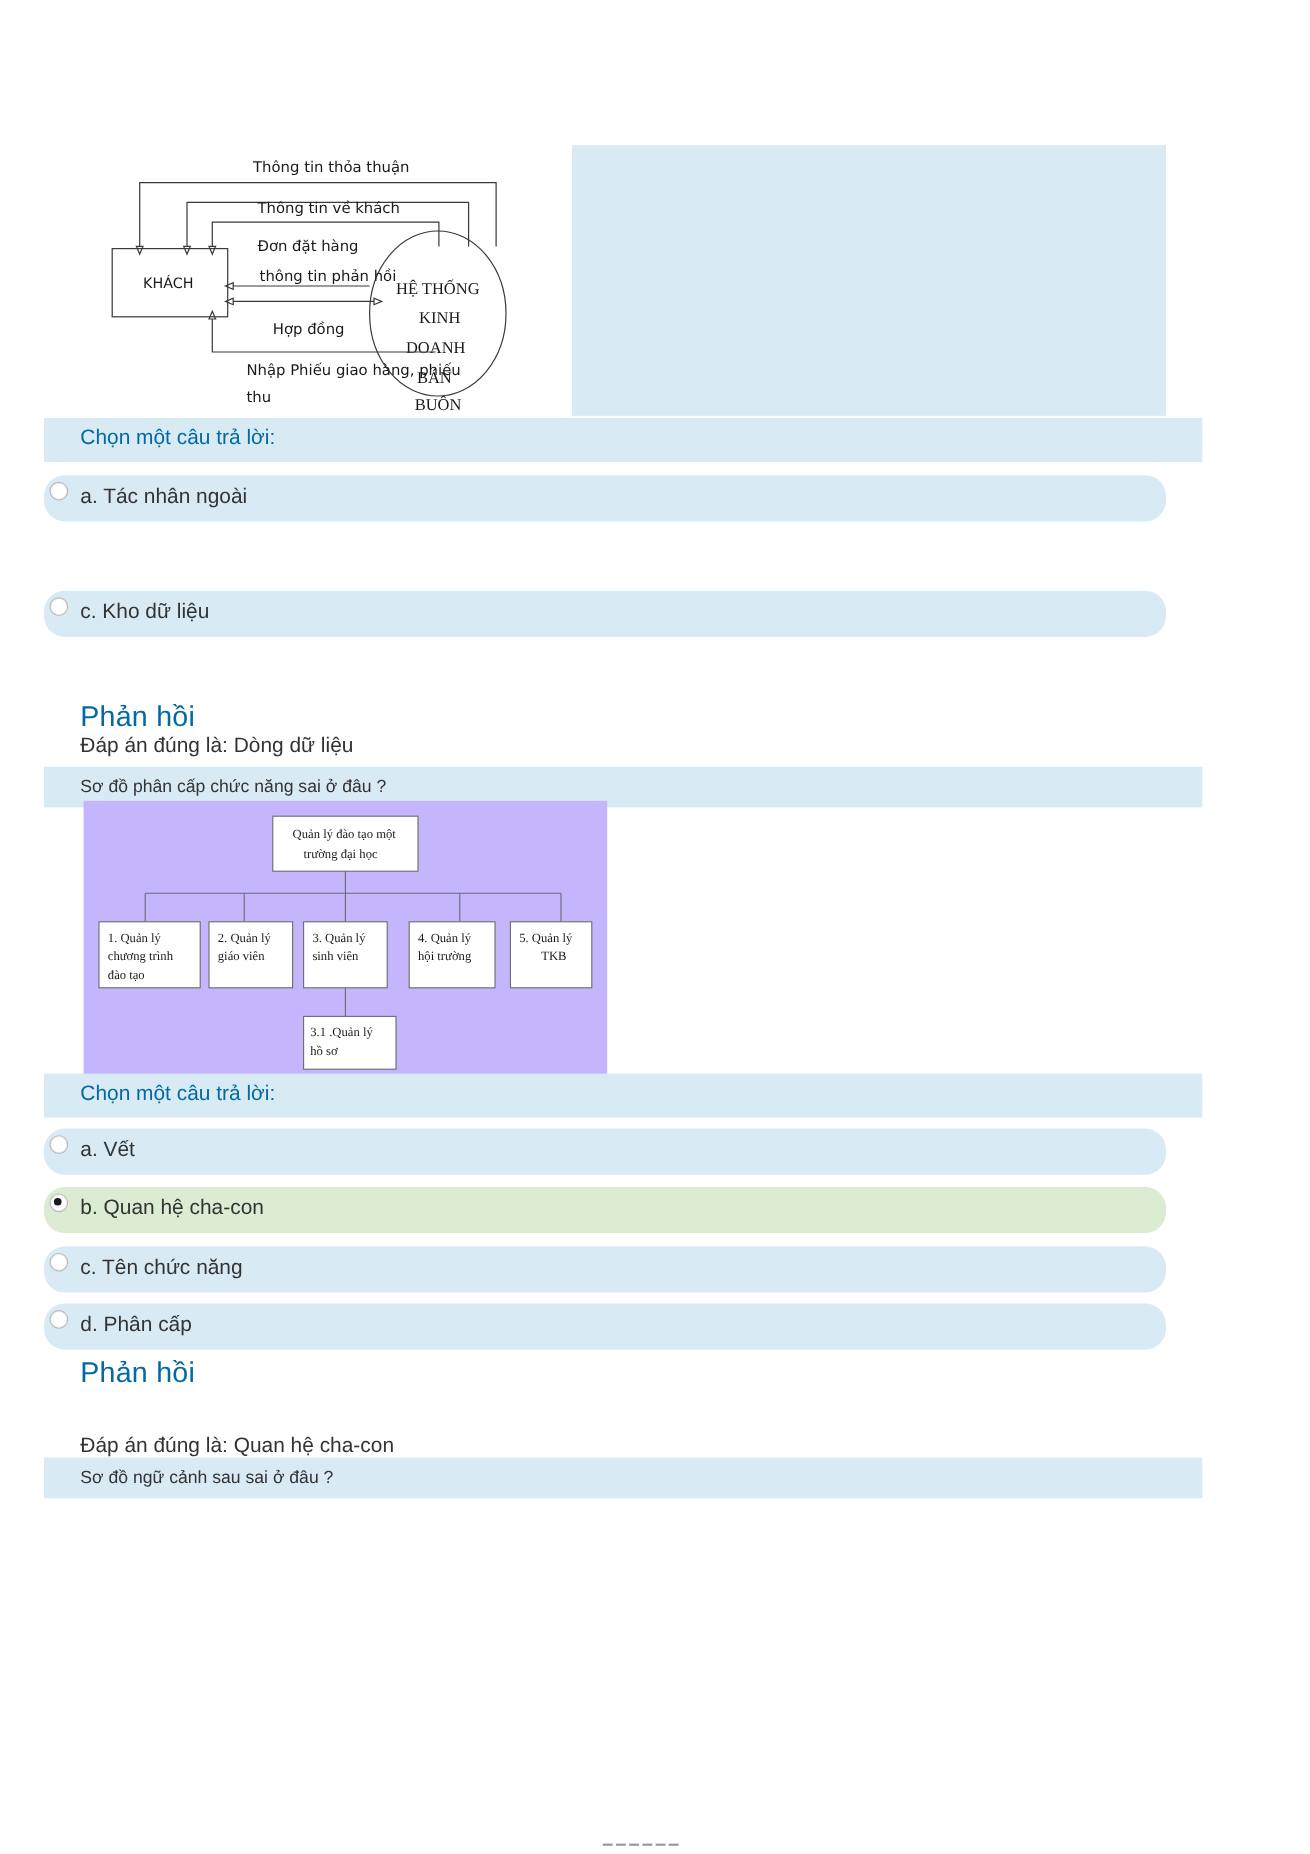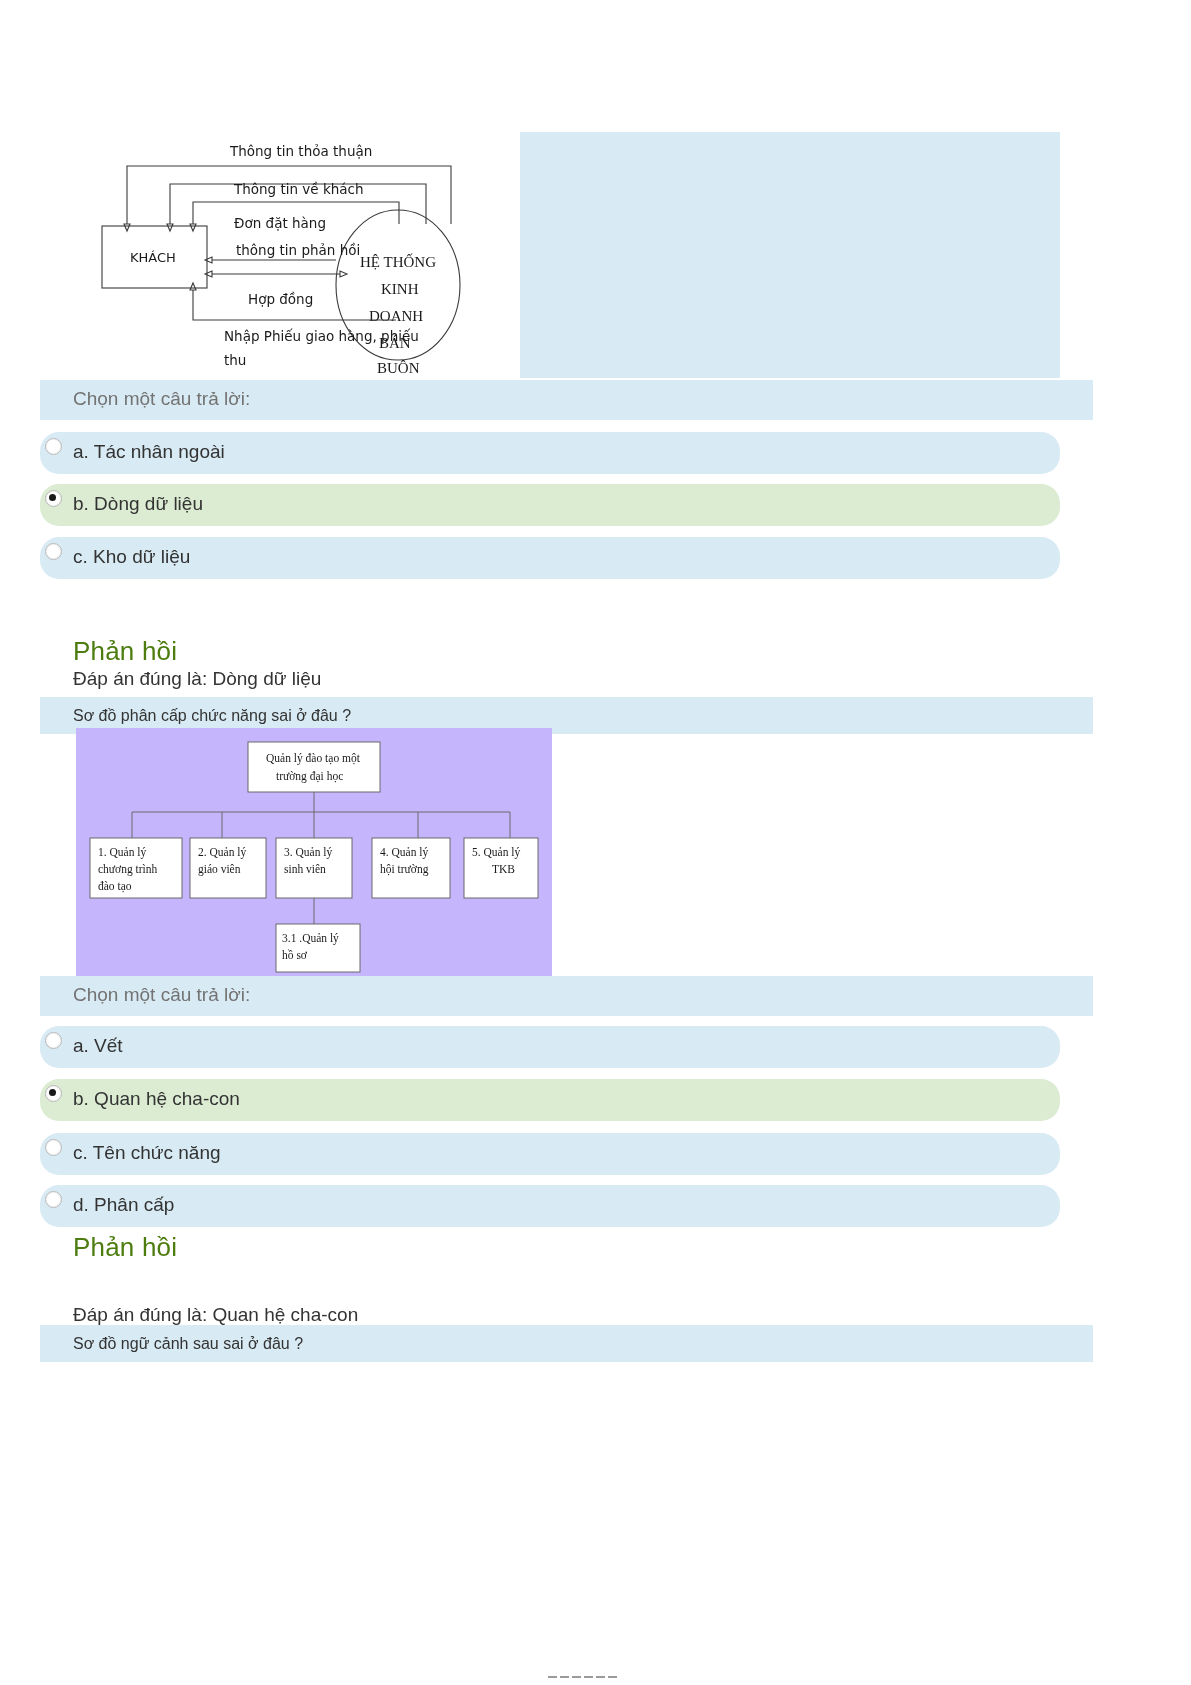--- a/index.html
+++ b/index.html
@@ -17,21 +17,21 @@
   .band{ background:#d8eaf3; }
   .band-green{ background:#dcecd2; }
   .row{ position:absolute; left:40px; width:1020px; }
 
   .qtext{
     font-size:16px; color:#333; padding:7px 0 7px 33px;
     line-height:1.45;
   }
 
   .choose-label{
-    font-size:19px;color:#737373;padding:8px 0 10px 33px;
+    font-size:19px;color:#0369a1;padding:8px 0 10px 33px;
   }
 
   
   .opt{
     position:absolute;left:40px;width:1020px;height:42px;border-radius:19px;
   }
   .opt .lbl{
     position:absolute;left:33px;top:9px;
     font-size:19px;color:#333;white-space:nowrap;
   }
@@ -41,21 +41,21 @@
     background:#ffffff;
     border:1px solid #b8b8b8;
     box-shadow:inset 0 0 0 1px #f4f4f4;
   }
   .radio.checked::after{
     content:"";position:absolute;left:3px;top:3px;
     width:7px;height:7px;border-radius:50%;background:#1a1a1a;
   }
 
   
-  .fb-title{ font-size:26px;color:#4d7c0f;font-weight:400;letter-spacing:.2px;}
+  .fb-title{ font-size:26px;color:#0369a1;font-weight:400;letter-spacing:.2px;}
   .fb-body{ font-size:19px;color:#333; }
 
   
   .dfd{
     position:absolute;left:96px;top:132px;width:420px;height:246px;
     background:#ffffff;
   }
   .dfd svg{display:block;}
   .dfd .t{ font-family:"DejaVu Sans",sans-serif; font-size:13.5px; fill:#1a1a1a;}
   .dfd .t-serif{ font-family:"Liberation Serif","DejaVu Serif",serif; font-size:15px; fill:#1a1a1a;}
@@ -130,24 +130,20 @@
     </svg>
   </div>
 
   <div class="row band choose-label" style="top:380px;">Chọn một câu trả lời:</div>
 
   <div class="opt band" style="top:432px;">
     <span class="radio"></span>
     <span class="lbl">a. Tác nhân ngoài</span>
   </div>
 
-  <div class="opt band-green" style="top:484px;">
-    <span class="radio checked"></span>
-    <span class="lbl">b. Dòng dữ liệu</span>
-  </div>
 
   <div class="opt band" style="top:537px;">
     <span class="radio"></span>
     <span class="lbl">c. Kho dữ liệu</span>
   </div>
 
 
   <div class="row fb-title" style="top:636px;padding-left:33px;">Phản hồi</div>
   <div class="row fb-body" style="top:668px;padding-left:33px;">Đáp án đúng là: Dòng dữ liệu</div>
 

